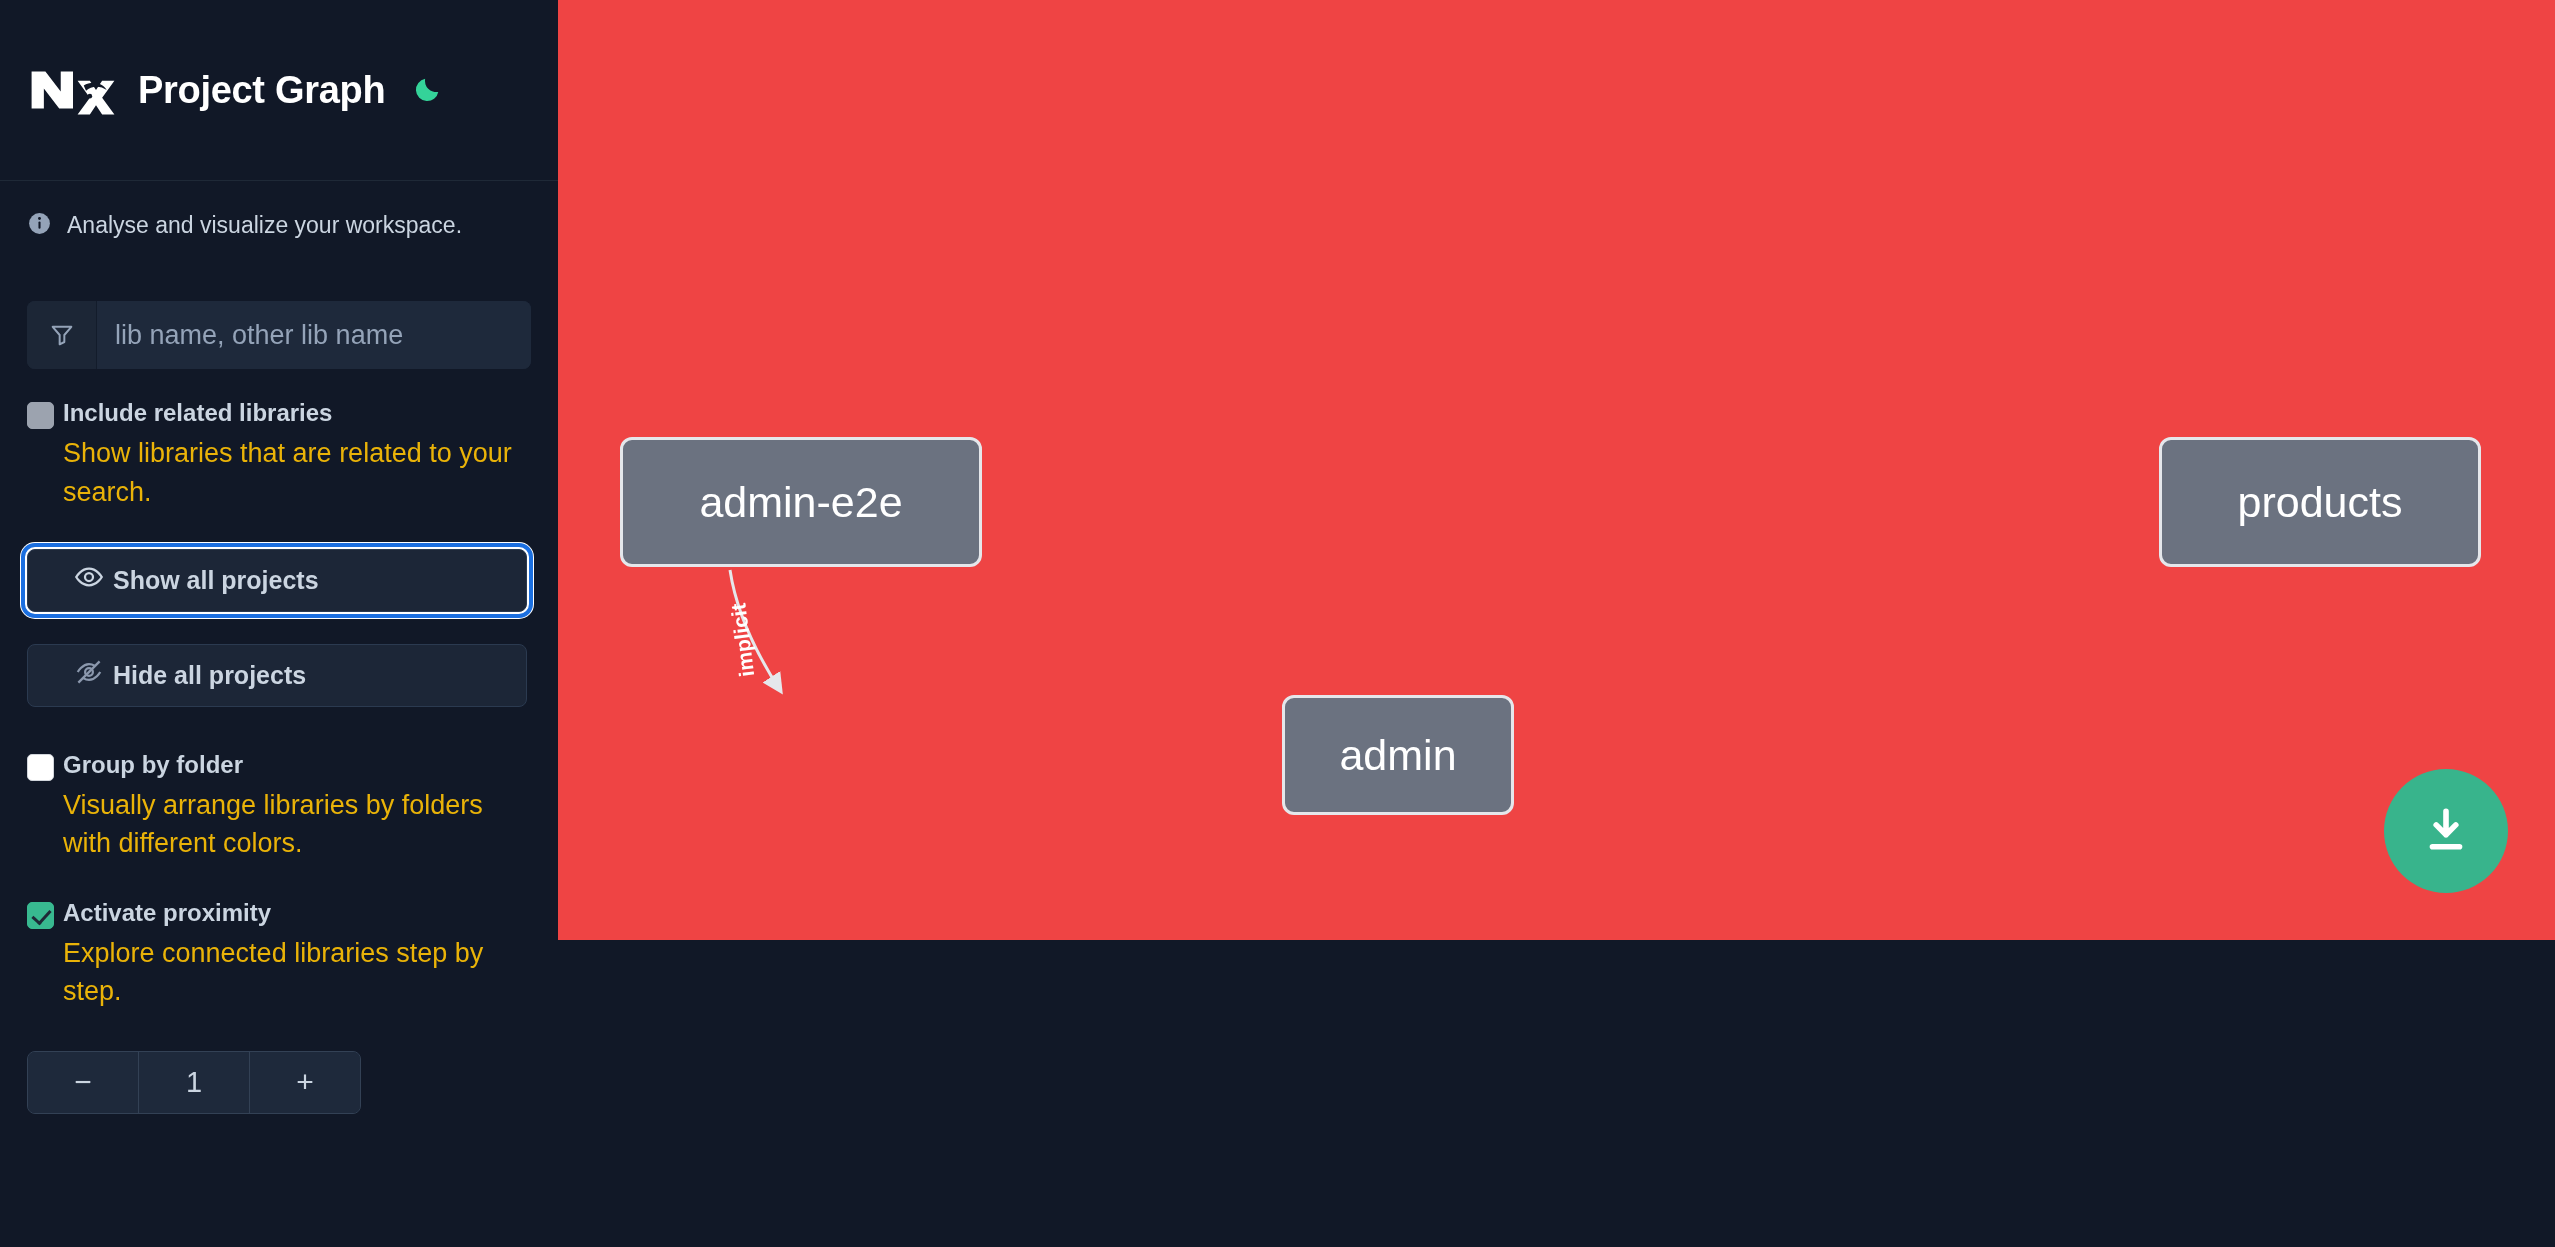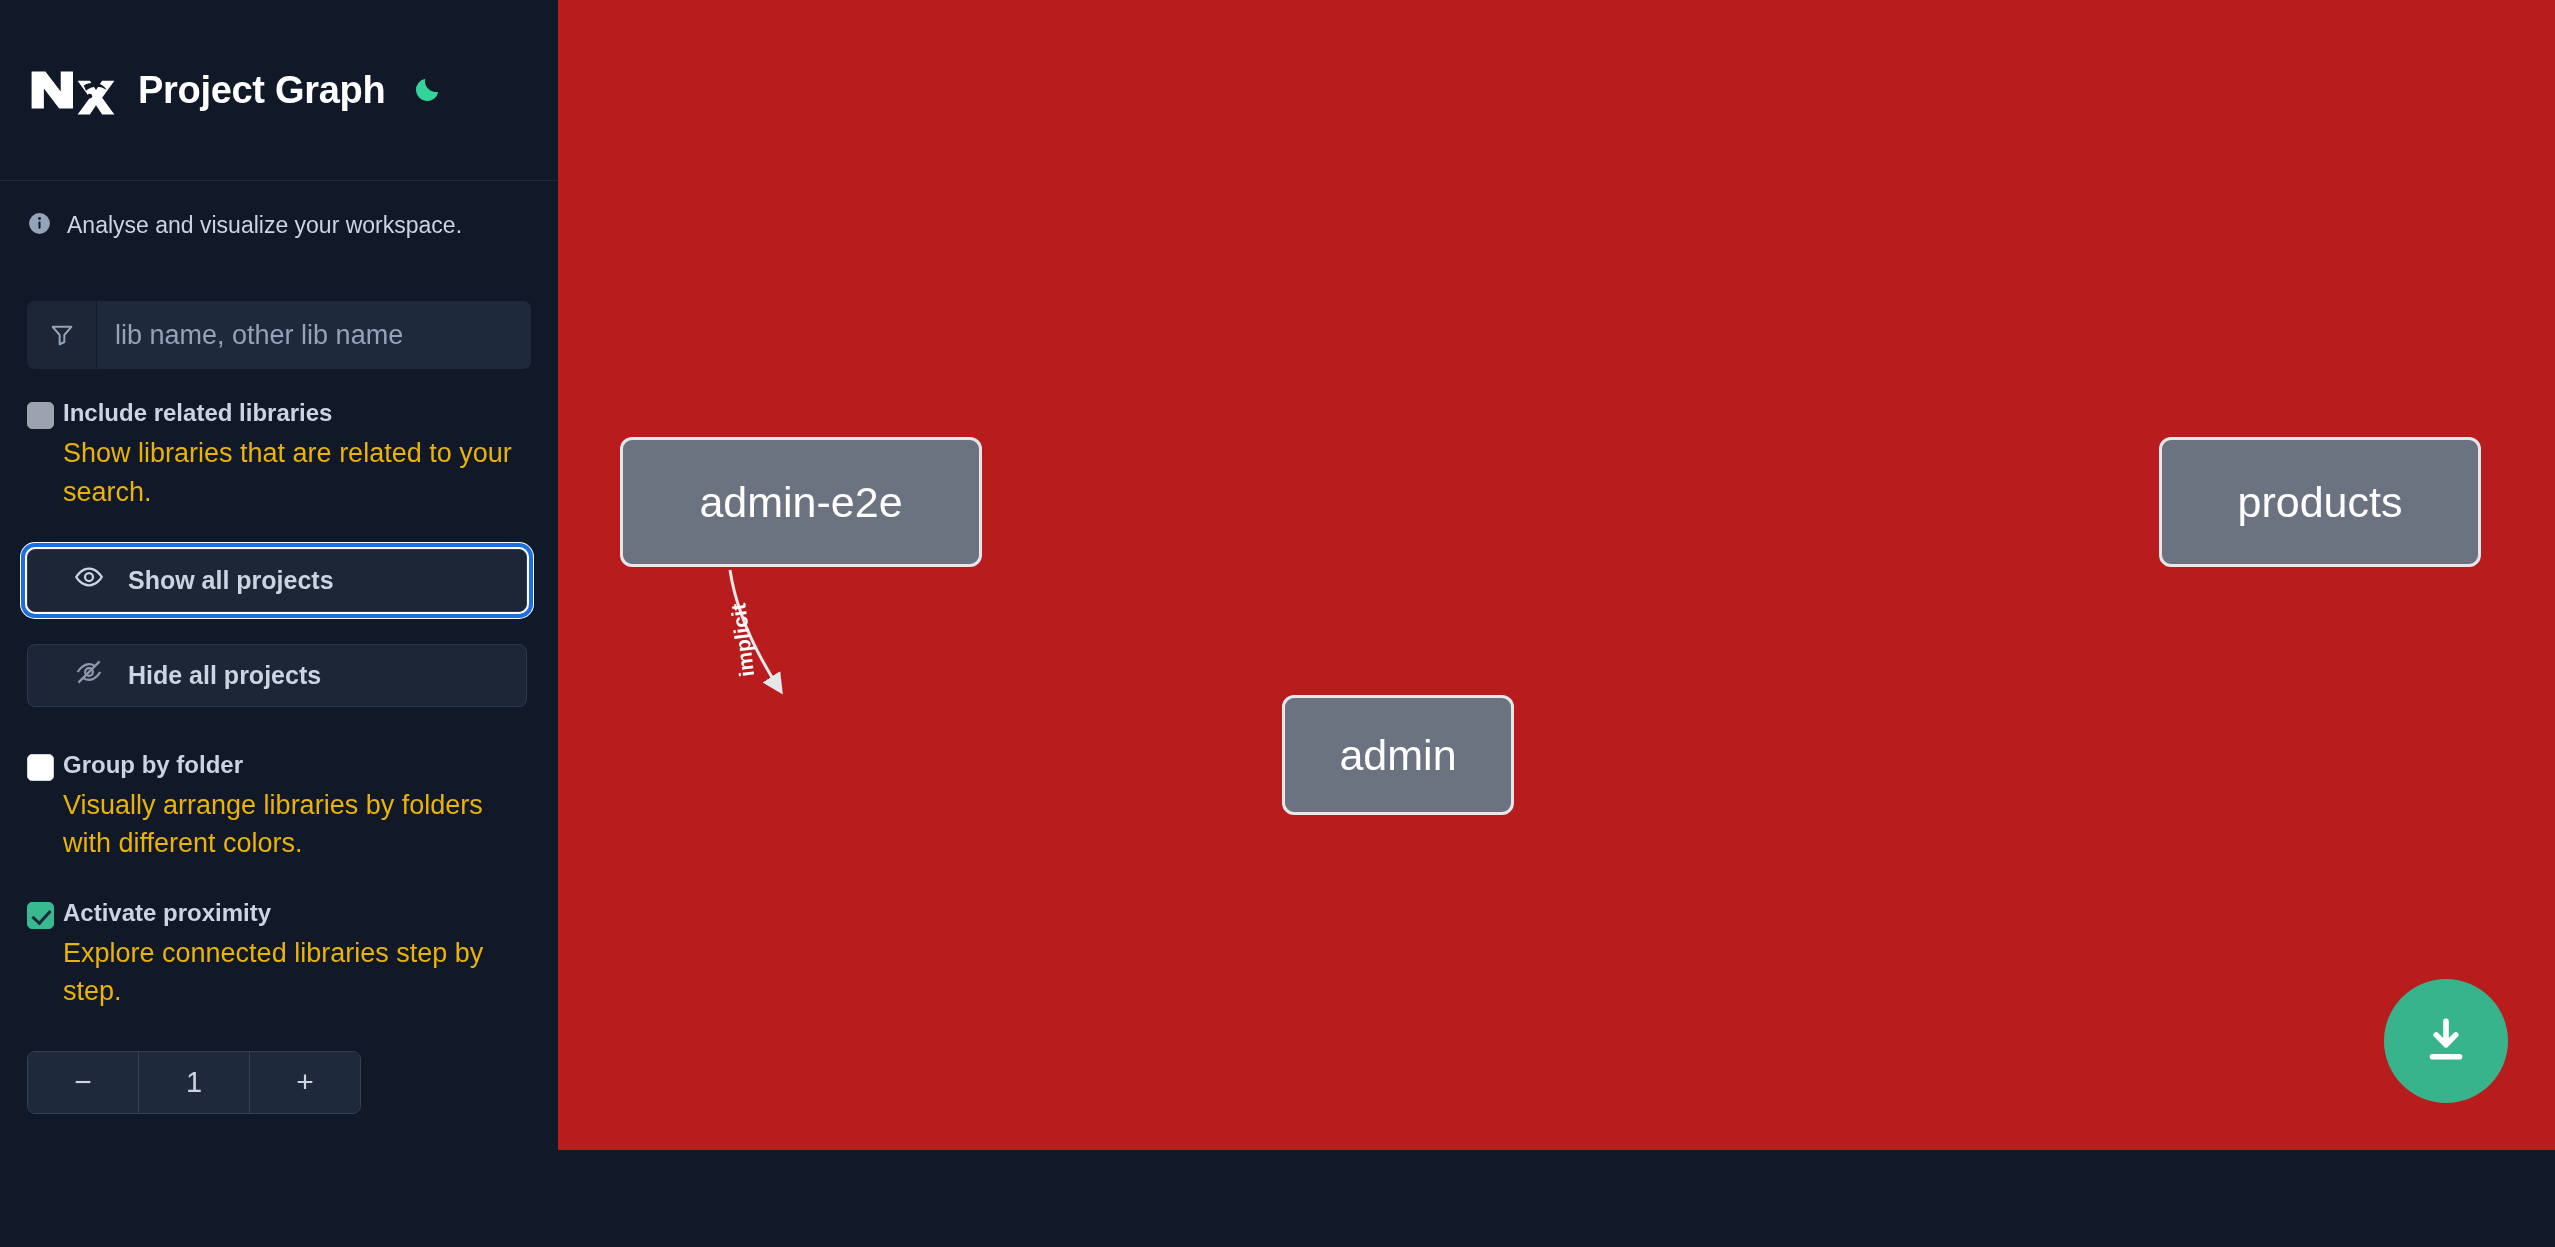--- a/index.html
+++ b/index.html
@@ -149,21 +149,21 @@
     max-width: 452px;
   }
 
   
   #buttons-area { padding: 0 27px; margin-top: 38px; }
   .action-btn {
     width: 500px;
     height: 63px;
     display: flex;
     align-items: center;
-    gap: 24px;
+    gap: 9px;
     padding-left: 46px;
     background: #1c2637;
     border: 1px solid #2b3purple;
     border: 1px solid #2b3a50;
     border-radius: 8px;
     color: #cbd5e1;
     font-size: 25px;
     font-weight: 700;
     font-family: "Liberation Sans", sans-serif;
     cursor: pointer;
@@ -210,22 +210,22 @@
     font-size: 29px;
     border-left: 1px solid #334155;
     border-right: 1px solid #334155;
     background: #1e293b;
   }
 
   
   #graph-area {
     position: relative;
     flex: 1;
-    height: 1150px;
-    background: #b91c1c;
+    height: 940px;
+    background: #ef4444;
     overflow: hidden;
   }
   #graph-svg { position: absolute; inset: 0; width: 100%; height: 100%; }
 
   .node-box {
     position: absolute;
     background: #6b7280;
     border: 3px solid #e5e7eb;
     border-radius: 12px;
     display: flex;

